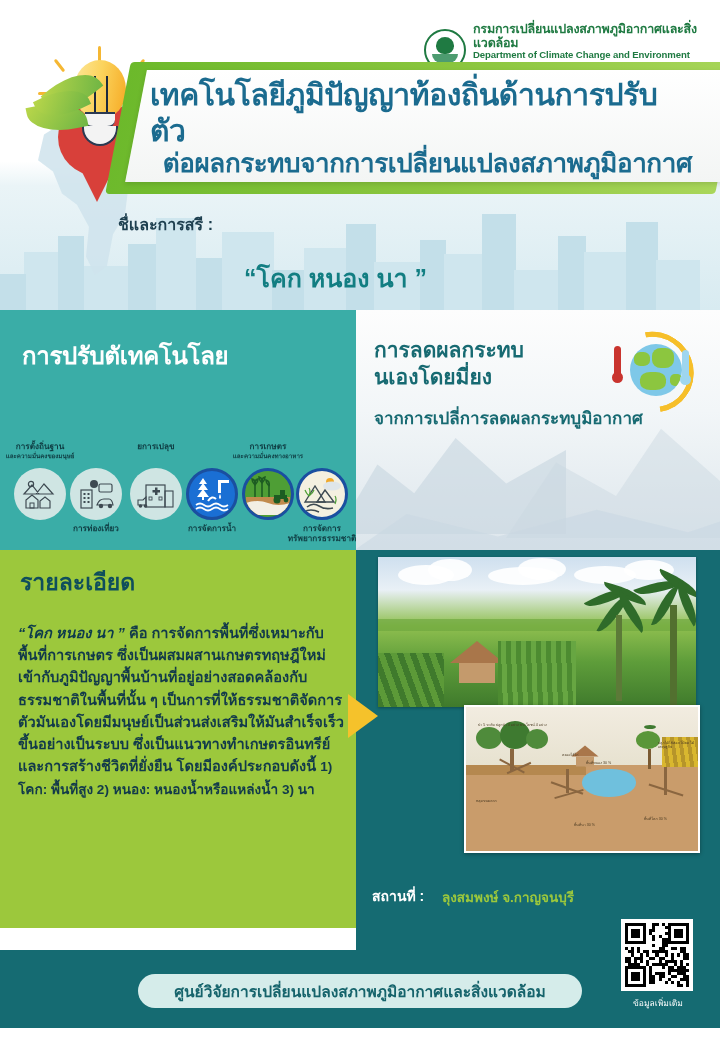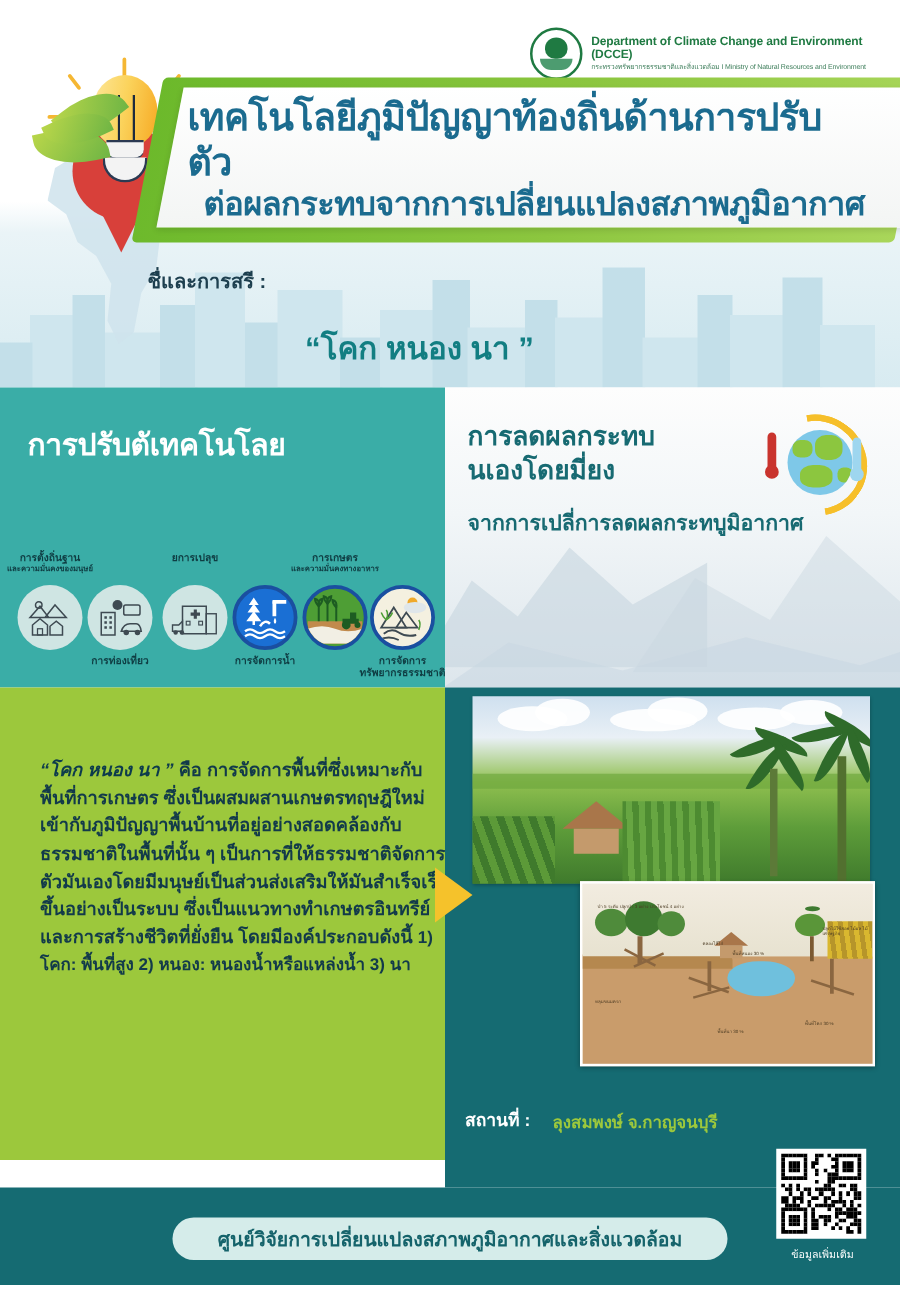--- a/index.html
+++ b/index.html
@@ -218,22 +218,22 @@
   .panel-lime {
     position: absolute; left: 0; top: 550px;
     width: 356px; height: 378px;
     background: #9cc83c;
   }
   .pl-title {
     position: absolute; left: 20px; top: 14px;
     font-size: 23px; font-weight: bold; color: #0f4e5c;
   }
   .pl-body {
-    position: absolute; left: 18px; top: 56px; width: 326px;
-    font-size: 14.6px; font-weight: bold; color: #123a4a; line-height: 1.52; margin-left: 14px;
+    position: absolute; left: 18px; top: 72px; width: 326px;
+    font-size: 14.6px; font-weight: bold; color: #123a4a; line-height: 1.52;
   }
   .pl-body .q { font-style: italic; color: #0d3b4c; }
   .pl-body .small { font-weight: bold; font-size: 13.6px; }
   .arrow-yellow {
     position: absolute; left: 348px; top: 694px;
     border-top: 22px solid transparent; border-bottom: 22px solid transparent;
     border-left: 30px solid #f5c22b; z-index: 6;
   }
 
   
@@ -350,20 +350,21 @@
       <div class="bld" style="left:584px; width:44px; height:58px;"></div>
       <div class="bld b" style="left:626px; width:32px; height:88px;"></div>
       <div class="bld" style="left:656px; width:44px; height:50px;"></div>
       <div class="bld b" style="left:0px;   width:26px; height:36px;"></div>
     </div>
     <div class="thmap"></div>
 
     <div class="dcce-logo">
       <div class="dcce-mark"></div>
       <div class="dcce-txt">
+        <div class="dcce-th">กรมการเปลี่ยนแปลงสภาพภูมิอากาศและสิ่งแวดล้อม</div>
         <div class="dcce-en">Department of Climate Change and Environment (DCCE)</div>
         <div class="dcce-sub">กระทรวงทรัพยากรธรรมชาติและสิ่งแวดล้อม I Ministry of Natural Resources and Environment</div>
       </div>
     </div>
 
     <div class="emblem">
       <div class="ray" style="left:76px; top:0px;   width:3px; height:16px;"></div>
       <div class="ray" style="left:36px; top:12px;  width:3px; height:15px; transform:rotate(-38deg);"></div>
       <div class="ray" style="left:116px;top:12px;  width:3px; height:15px; transform:rotate(38deg);"></div>
       <div class="ray" style="left:16px; top:46px;  width:16px;height:3px;"></div>
@@ -541,20 +542,21 @@
         <div class="land" style="left:40px; top:30px; width:12px; height:12px;"></div>
       </div>
       <div class="therm" style="left:10px; top:18px; height:32px; background:#c9342e;"></div>
       <div class="therm" style="left:8px; top:44px; width:11px; height:11px; border-radius:50%; background:#c9342e;"></div>
       <div class="therm" style="left:78px; top:22px; height:30px; background:#9ed6ef;"></div>
       <div class="therm" style="left:76px; top:46px; width:11px; height:11px; border-radius:50%; background:#9ed6ef;"></div>
     </div>
   </div>
 
   <div class="panel-lime">
+    <div class="pl-title">รายละเอียด</div>
     <div class="pl-body">
       <span class="q">“โคก หนอง นา ”</span>
       <span>คือ การจัดการพื้นที่ซึ่งเหมาะกับพื้นที่การเกษตร ซึ่งเป็นผสมผสานเกษตรทฤษฎีใหม่ เข้ากับภูมิปัญญาพื้นบ้านที่อยู่อย่างสอดคล้องกับธรรมชาติในพื้นที่นั้น ๆ เป็นการที่ให้ธรรมชาติจัดการ ตัวมันเองโดยมีมนุษย์เป็นส่วนส่งเสริมให้มันสำเร็จเร็วขึ้นอย่างเป็นระบบ ซึ่งเป็นแนวทางทำเกษตรอินทรีย์และการสร้างชีวิตที่ยั่งยืน โดยมีองค์ประกอบดังนี้</span>
       <span class="small">1) โคก: พื้นที่สูง 2) หนอง: หนองน้ำหรือแหล่งน้ำ 3) นา</span>
     </div>
   </div>
   <div class="arrow-yellow"></div>
 
   <div class="panel-dark"></div>
 

